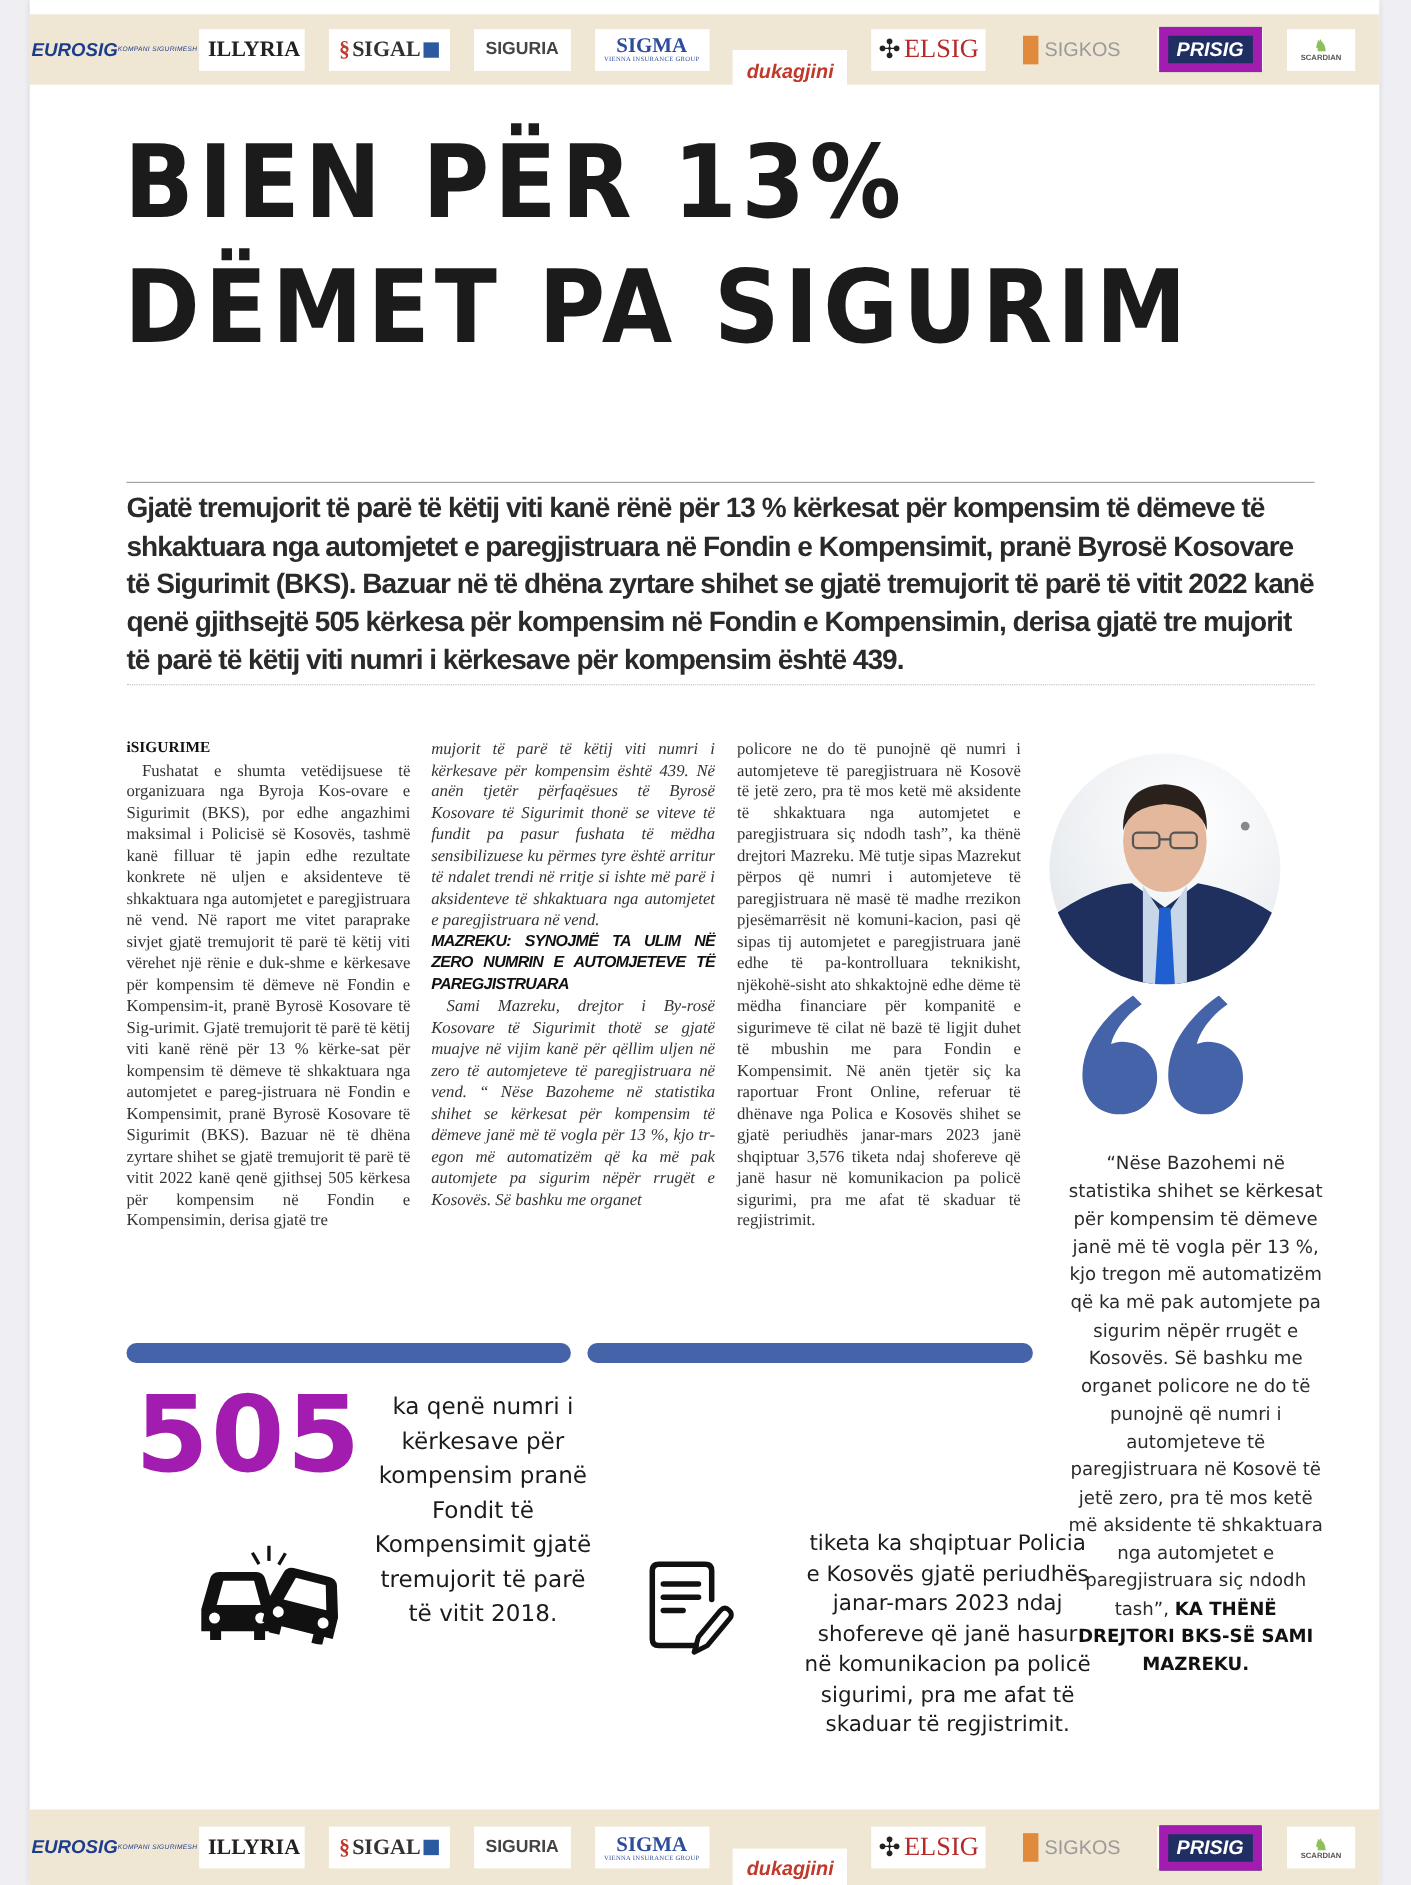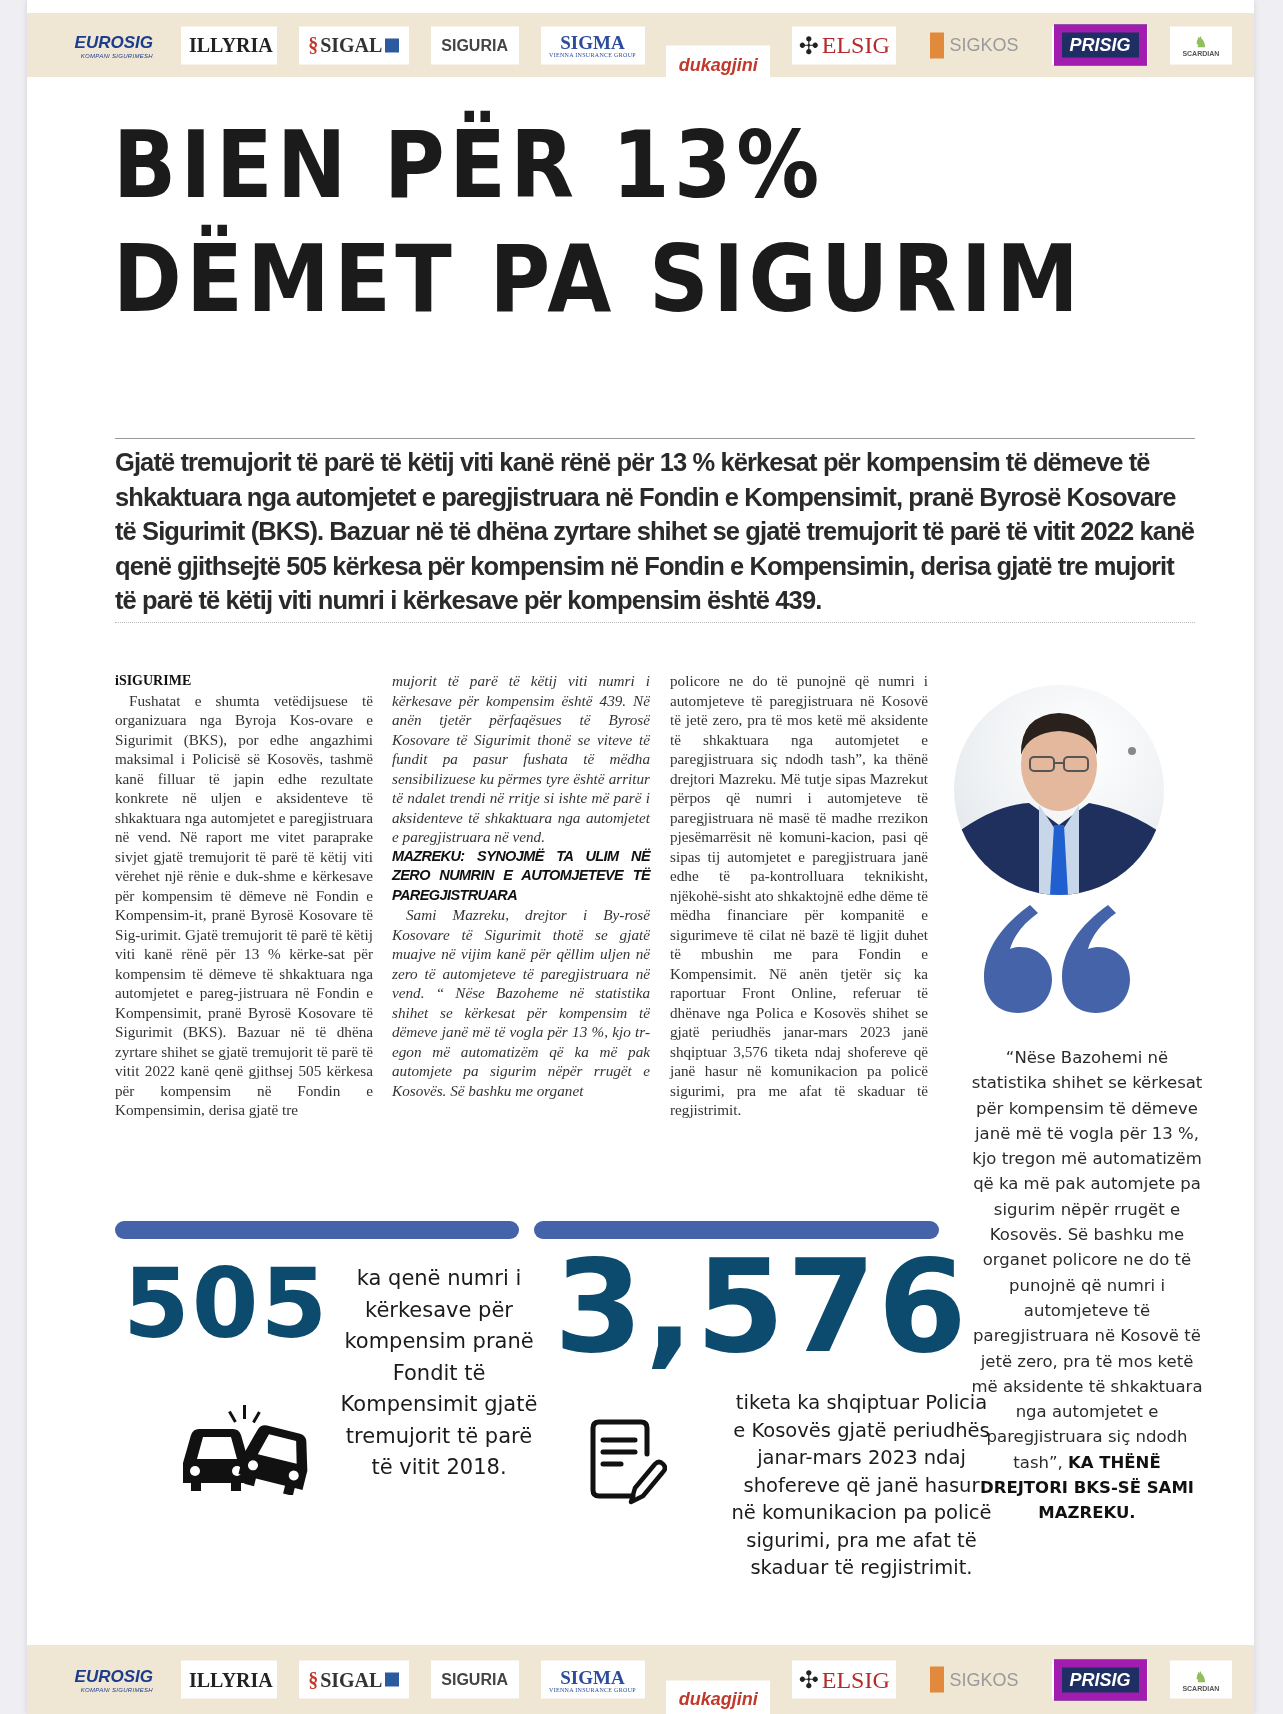--- a/index.html
+++ b/index.html
@@ -24,21 +24,21 @@
     position: absolute; left: 22px; right: 22px; top: 50%;
     transform: translateY(-50%);
     display: flex; align-items: center; justify-content: space-between;
   }
   .logo {
     height: 38px; display: flex; align-items: center; justify-content: center;
     background: #ffffff; padding: 0 6px; box-sizing: border-box;
     font-weight: bold; white-space: nowrap;
   }
   .logo .sub { display:block; font-size: 6px; font-weight: normal; letter-spacing: .3px; }
-  .logo.eurosig { background: transparent; flex-direction: column; width: 110px; color: #1c3c8c; font-style: italic; font-size: 17px; align-items: flex-end; }
+  .logo.eurosig { background: transparent; flex-direction: row; width: 110px; color: #1c3c8c; font-style: italic; font-size: 17px; }
   .logo.eurosig .sub { color:#1c3c8c; font-style: italic; }
   .logo.illyria { width: 96px; font-family: "Liberation Serif", serif; font-size: 20px; color:#222; }
   .logo.illyria .mark { display:inline-block; width: 10px; height: 18px; background:#5a9a3a; margin-right:4px; }
   .logo.sigal { width: 110px; font-family: "Liberation Serif", serif; font-size: 20px; color:#333; }
   .logo.sigal .s { color:#c0392b; margin-right:2px; }
   .logo.sigal .box { display:inline-block; width:14px; height:14px; background:#2c5aa0; margin-left:3px; }
   .logo.siguria { width: 88px; font-size: 16px; color:#444; }
   .logo.sigma { width: 104px; font-family: "Liberation Serif", serif; font-size: 19px; color:#2c4c9c; flex-direction: column; line-height: 1; }
   .logo.sigma .sub { color:#2c4c9c; }
   .logo.duka { width: 104px; font-size: 18px; color:#c0392b; font-style: italic; margin-top: 39px; }
@@ -96,21 +96,21 @@
     text-align: center; color: #2b2b2b; margin: 0;
   }
   .pull-quote .attrib { font-weight: bold; color:#111; }
 
   .bar { position: absolute; top: 1221px; height: 18px; border-radius: 9px; background: #4463a8; }
   .bar.b1 { left: 88px; width: 404px; }
   .bar.b2 { left: 507px; width: 405px; }
 
   .big-num {
     position: absolute; font-family: "DejaVu Sans", sans-serif; font-weight: bold;
-    color: #0c4a6e; letter-spacing: 2px;
+    color: #a21caf; letter-spacing: 2px;
   }
   .big-num.n1 { left: 96px; top: 1248px; font-size: 96px; }
   .big-num.n2 { left: 527px; top: 1232px; font-size: 128px; }
   .stat-text {
     position: absolute; font-family: "DejaVu Sans", sans-serif; font-size: 21px;
     line-height: 31.5px; text-align: center; color: #1b1b1b; margin: 0;
   }
   .stat-text.s1 { left: 312px; top: 1263px; width: 200px; }
   .stat-text.s2 { left: 660px; top: 1389px; width: 265px; font-size: 19.5px; line-height: 27.5px; margin-left: 42px; }
   .icon-crash { position: absolute; left: 150px; top: 1405px; width: 140px; height: 90px; }
@@ -225,21 +225,20 @@
         <path d="M80 54 L86 32 L114 32 L120 54 Z" fill="#fff"></path>
         <circle cx="78" cy="66" r="5" fill="#fff"></circle>
         <circle cx="120" cy="66" r="5" fill="#fff"></circle>
       </g>
       <rect x="66" y="0" width="3" height="14"></rect>
       <rect x="54" y="6" width="3" height="12" transform="rotate(-30 55 12)"></rect>
       <rect x="78" y="6" width="3" height="12" transform="rotate(30 79 12)"></rect>
     </g>
   </svg>
 
-  <div class="big-num n2">3,576</div>
   <p class="stat-text s2">tiketa ka shqiptuar Policia e Kosovës gjatë periudhës janar-mars 2023 ndaj shofereve që janë hasur në komunikacion pa policë sigurimi, pra me afat të skaduar të regjistrimit.</p>
   <svg class="icon-ticket" viewBox="0 0 80 88">
     <path d="M46 78 L12 78 Q6 78 6 72 L6 10 Q6 4 12 4 L54 4 Q60 4 60 10 L60 36" fill="none" stroke="#111" stroke-width="5" stroke-linecap="round"></path>
     <line x1="16" y1="22" x2="48" y2="22" stroke="#111" stroke-width="5" stroke-linecap="round"></line>
     <line x1="16" y1="34" x2="48" y2="34" stroke="#111" stroke-width="5" stroke-linecap="round"></line>
     <line x1="16" y1="46" x2="34" y2="46" stroke="#111" stroke-width="5" stroke-linecap="round"></line>
     <path d="M44 84 L48 70 L68 46 Q72 42 76 46 Q80 50 76 54 L56 78 Z" fill="none" stroke="#111" stroke-width="4.5" stroke-linejoin="round"></path>
   </svg>
 
   <div class="logo-bar bottom">

